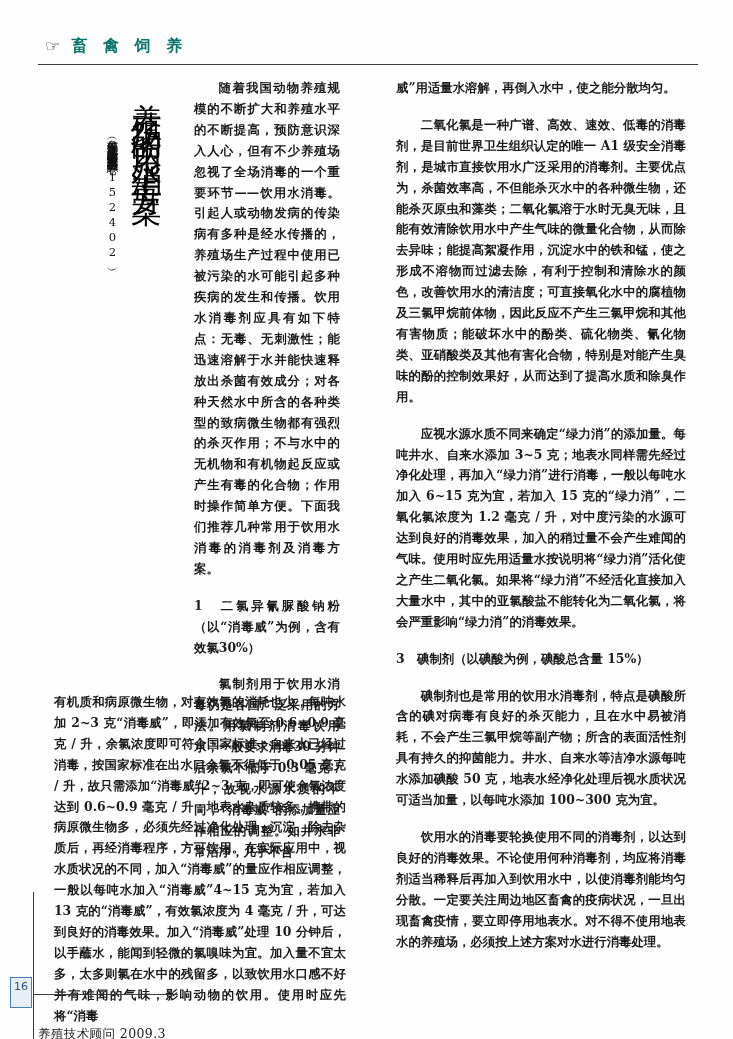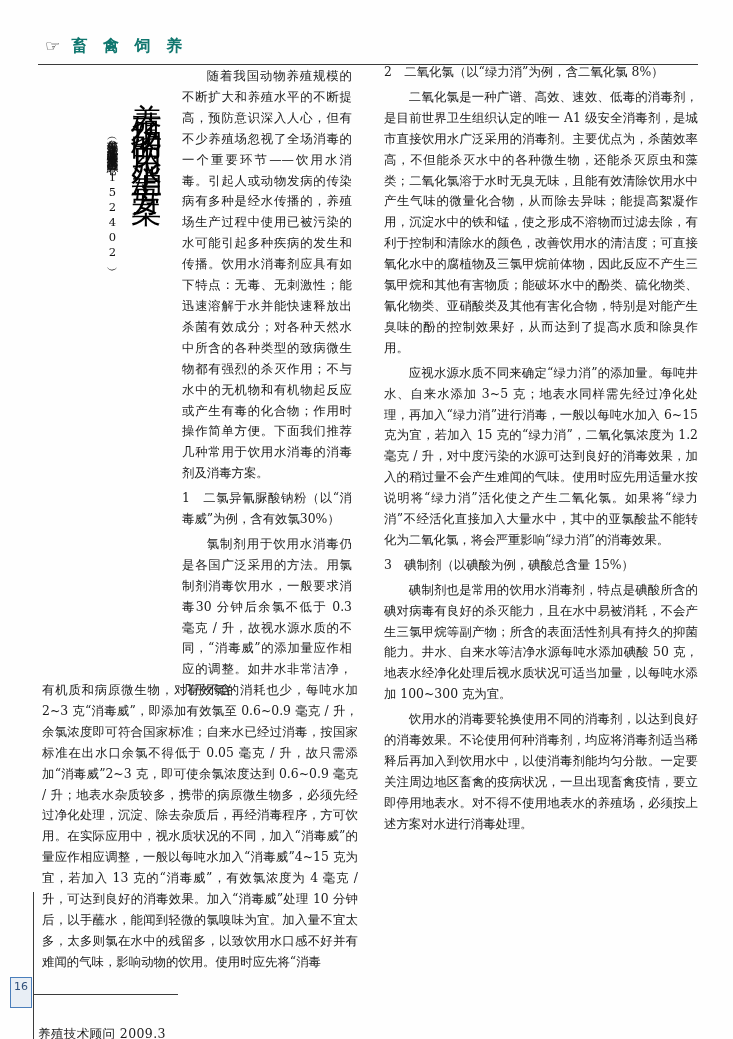--- a/index.html
+++ b/index.html
@@ -96,22 +96,23 @@
   
   .col {
     position: absolute;
     font-size: 12.4px;
     line-height: 20.9px;
     text-align: justify;
     text-justify: inter-ideograph;
     color: #1b1b1b;
   }
   .col p {
-    margin: 4px;
+    margin: 16px;
     text-indent: 2em;
+    font-weight: bold;
   }
   .col p.noindent {
     text-indent: 0;
   }
   .col p.heading {
     text-indent: 0;
     margin-top: 0;
   }
   .col-left-top {
     left: 178px;
@@ -196,21 +197,21 @@
     <p>随着我国动物养殖规模的不断扩大和养殖水平的不断提高，预防意识深入人心，但有不少养殖场忽视了全场消毒的一个重要环节——饮用水消毒。引起人或动物发病的传染病有多种是经水传播的，养殖场生产过程中使用已被污染的水可能引起多种疾病的发生和传播。饮用水消毒剂应具有如下特点：无毒、无刺激性；能迅速溶解于水并能快速释放出杀菌有效成分；对各种天然水中所含的各种类型的致病微生物都有强烈的杀灭作用；不与水中的无机物和有机物起反应或产生有毒的化合物；作用时操作简单方便。下面我们推荐几种常用于饮用水消毒的消毒剂及消毒方案。</p>
     <p class="heading">1　二氯异氰脲酸钠粉（以“消毒威”为例，含有效氯30%）</p>
     <p>氯制剂用于饮用水消毒仍是各国广泛采用的方法。用氯制剂消毒饮用水，一般要求消毒30 分钟后余氯不低于 0.3 毫克 / 升，故视水源水质的不同，“消毒威”的添加量应作相应的调整。如井水非常洁净，几乎不含</p>
   </div>
 
   <div class="col col-full">
     <p class="noindent">有机质和病原微生物，对有效氯的消耗也少，每吨水加 2~3 克“消毒威”，即添加有效氯至 0.6~0.9 毫克 / 升，余氯浓度即可符合国家标准；自来水已经过消毒，按国家标准在出水口余氯不得低于 0.05 毫克 / 升，故只需添加“消毒威”2~3 克，即可使余氯浓度达到 0.6~0.9 毫克 / 升；地表水杂质较多，携带的病原微生物多，必须先经过净化处理，沉淀、除去杂质后，再经消毒程序，方可饮用。在实际应用中，视水质状况的不同，加入“消毒威”的量应作相应调整，一般以每吨水加入“消毒威”4~15 克为宜，若加入 13 克的“消毒威”，有效氯浓度为 4 毫克 / 升，可达到良好的消毒效果。加入“消毒威”处理 10 分钟后，以手蘸水，能闻到轻微的氯嗅味为宜。加入量不宜太多，太多则氯在水中的残留多，以致饮用水口感不好并有难闻的气味，影响动物的饮用。使用时应先将“消毒</p>
   </div>
 
   <div class="col col-right">
-    <p class="heading">2　二氧化氯（以“绿力消”为例，含二氧化氯 8%）</p>
+    <p class="noindent">威”用适量水溶解，再倒入水中，使之能分散均匀。</p>
     <p>二氧化氯是一种广谱、高效、速效、低毒的消毒剂，是目前世界卫生组织认定的唯一 A1 级安全消毒剂，是城市直接饮用水广泛采用的消毒剂。主要优点为，杀菌效率高，不但能杀灭水中的各种微生物，还能杀灭原虫和藻类；二氧化氯溶于水时无臭无味，且能有效清除饮用水中产生气味的微量化合物，从而除去异味；能提高絮凝作用，沉淀水中的铁和锰，使之形成不溶物而过滤去除，有利于控制和清除水的颜色，改善饮用水的清洁度；可直接氧化水中的腐植物及三氯甲烷前体物，因此反应不产生三氯甲烷和其他有害物质；能破坏水中的酚类、硫化物类、氰化物类、亚硝酸类及其他有害化合物，特别是对能产生臭味的酚的控制效果好，从而达到了提高水质和除臭作用。</p>
     <p>应视水源水质不同来确定“绿力消”的添加量。每吨井水、自来水添加 3~5 克；地表水同样需先经过净化处理，再加入“绿力消”进行消毒，一般以每吨水加入 6~15 克为宜，若加入 15 克的“绿力消”，二氧化氯浓度为 1.2 毫克 / 升，对中度污染的水源可达到良好的消毒效果，加入的稍过量不会产生难闻的气味。使用时应先用适量水按说明将“绿力消”活化使之产生二氧化氯。如果将“绿力消”不经活化直接加入大量水中，其中的亚氯酸盐不能转化为二氧化氯，将会严重影响“绿力消”的消毒效果。</p>
     <p class="heading">3　碘制剂（以碘酸为例，碘酸总含量 15%）</p>
     <p>碘制剂也是常用的饮用水消毒剂，特点是碘酸所含的碘对病毒有良好的杀灭能力，且在水中易被消耗，不会产生三氯甲烷等副产物；所含的表面活性剂具有持久的抑菌能力。井水、自来水等洁净水源每吨水添加碘酸 50 克，地表水经净化处理后视水质状况可适当加量，以每吨水添加 100~300 克为宜。</p>
     <p>饮用水的消毒要轮换使用不同的消毒剂，以达到良好的消毒效果。不论使用何种消毒剂，均应将消毒剂适当稀释后再加入到饮用水中，以使消毒剂能均匀分散。一定要关注周边地区畜禽的疫病状况，一旦出现畜禽疫情，要立即停用地表水。对不得不使用地表水的养殖场，必须按上述方案对水进行消毒处理。</p>
   </div>
 
   <div class="left-vrule"></div>
 
   <div class="page-num">16</div>

